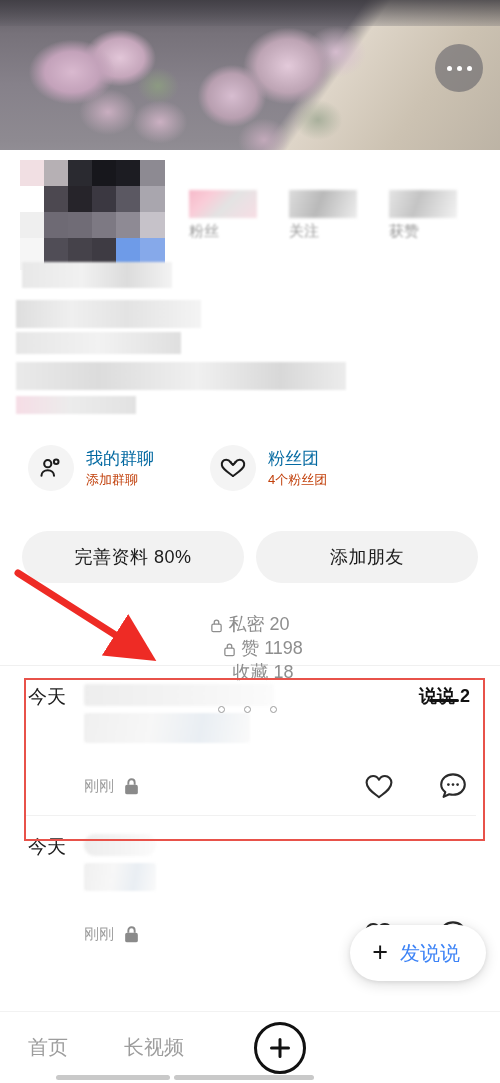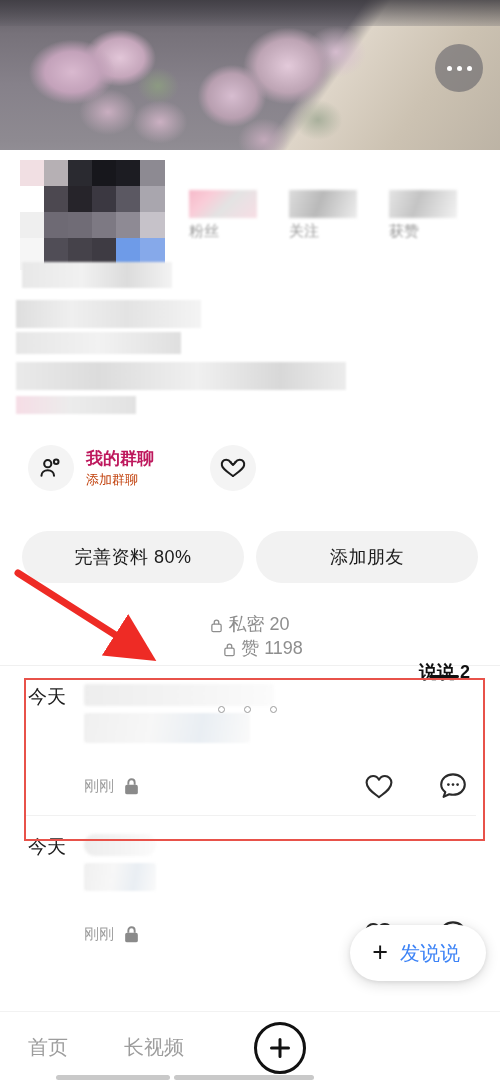--- a/index.html
+++ b/index.html
@@ -184,24 +184,23 @@
     border-radius: 50%;
     background: #f4f4f4;
     display: flex;
     align-items: center;
     justify-content: center;
     flex: none;
   }
   .entry-txt { display: flex; flex-direction: column; gap: 3px; }
   .entry-title {
     font-size: 17px;
-    color: #be185d;
+    color: #0369a1;
     line-height: 20px;
     white-space: nowrap;
-    font-weight: bold;
   }
   .entry-sub {
     font-size: 13px;
     color: #c2410c;
     line-height: 16px;
     white-space: nowrap;
   }
 
   
   .actions {
@@ -527,20 +526,24 @@
     </div>
 
     <div class="entry fanclub">
       <div class="entry-ico">
         <svg width="30" height="26" viewBox="0 0 32 26" fill="none" stroke="#1c1c1c" stroke-width="2.2" stroke-linecap="round" stroke-linejoin="round">
           <path d="M16 21.5C11 17.8 5.2 14.6 4.2 10.4 3.4 7 5.6 4.2 8.8 4.2c2.2 0 3.6 1.1 4.6 2.6"></path>
           <path d="M16 21.5c5-3.7 10.8-6.9 11.8-11.1.8-3.4-1.4-6.2-4.6-6.2-2.2 0-3.6 1.1-4.6 2.6"></path>
           <path d="M13.4 6.8c.7 1 1.6 2.1 2.6 2.9 1-.8 1.9-1.9 2.6-2.9"></path>
         </svg>
       </div>
+      <div class="entry-txt">
+        <div class="entry-title">粉丝团</div>
+        <div class="entry-sub">4个粉丝团</div>
+      </div>
     </div>
   </div>
 
   <div class="actions">
     <button class="act-btn">完善资料 80%</button>
     <button class="act-btn">添加朋友</button>
   </div>
 
   <div class="tabs">
 
@@ -559,20 +562,24 @@
       <span class="lock-sm">
         <svg width="13" height="15" viewBox="0 0 14 16" fill="none" stroke="#8e8e8e" stroke-width="1.4">
           <rect x="2" y="6.6" width="10" height="8" rx="1.6"></rect>
           <path d="M4.6 6.6V4.6a2.4 2.4 0 0 1 4.8 0v2"></path>
         </svg>
       </span>
       <span>赞</span>
       <span>1198</span>
     </div>
 
+    <div class="tab">
+      <span>收藏</span>
+      <span>18</span>
+    </div>
 
     <div class="tab active">
       <span>说说</span>
       <span>2</span>
     </div>
   </div>
 
   <div class="feed">
 
     <div class="post">

